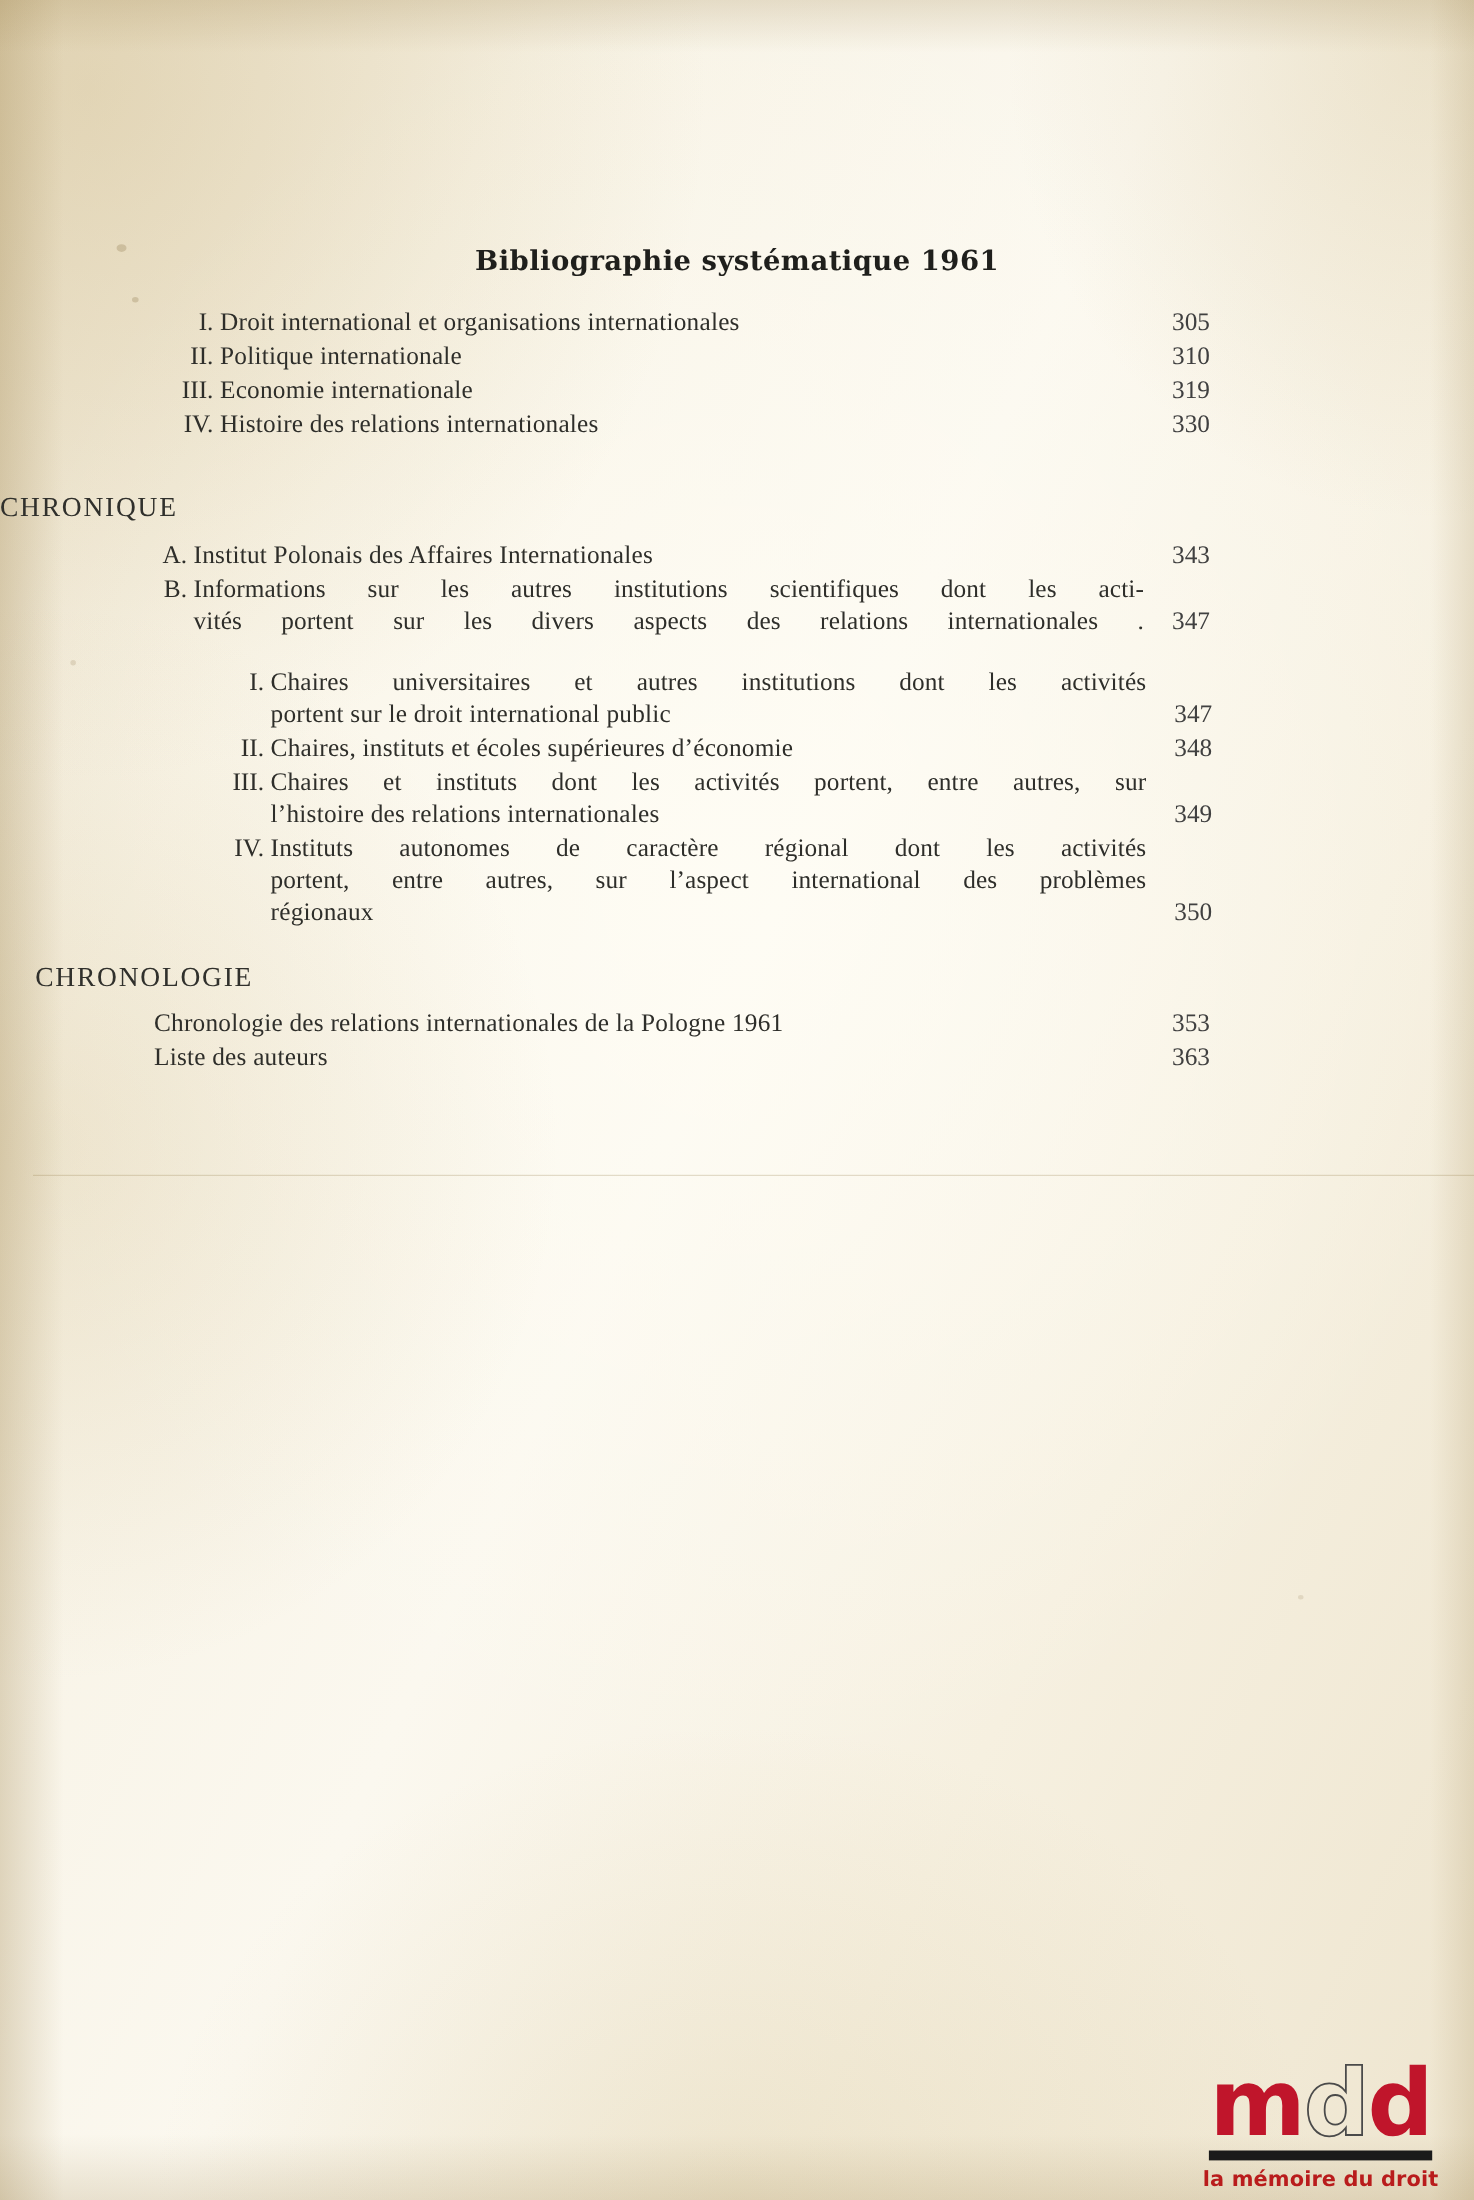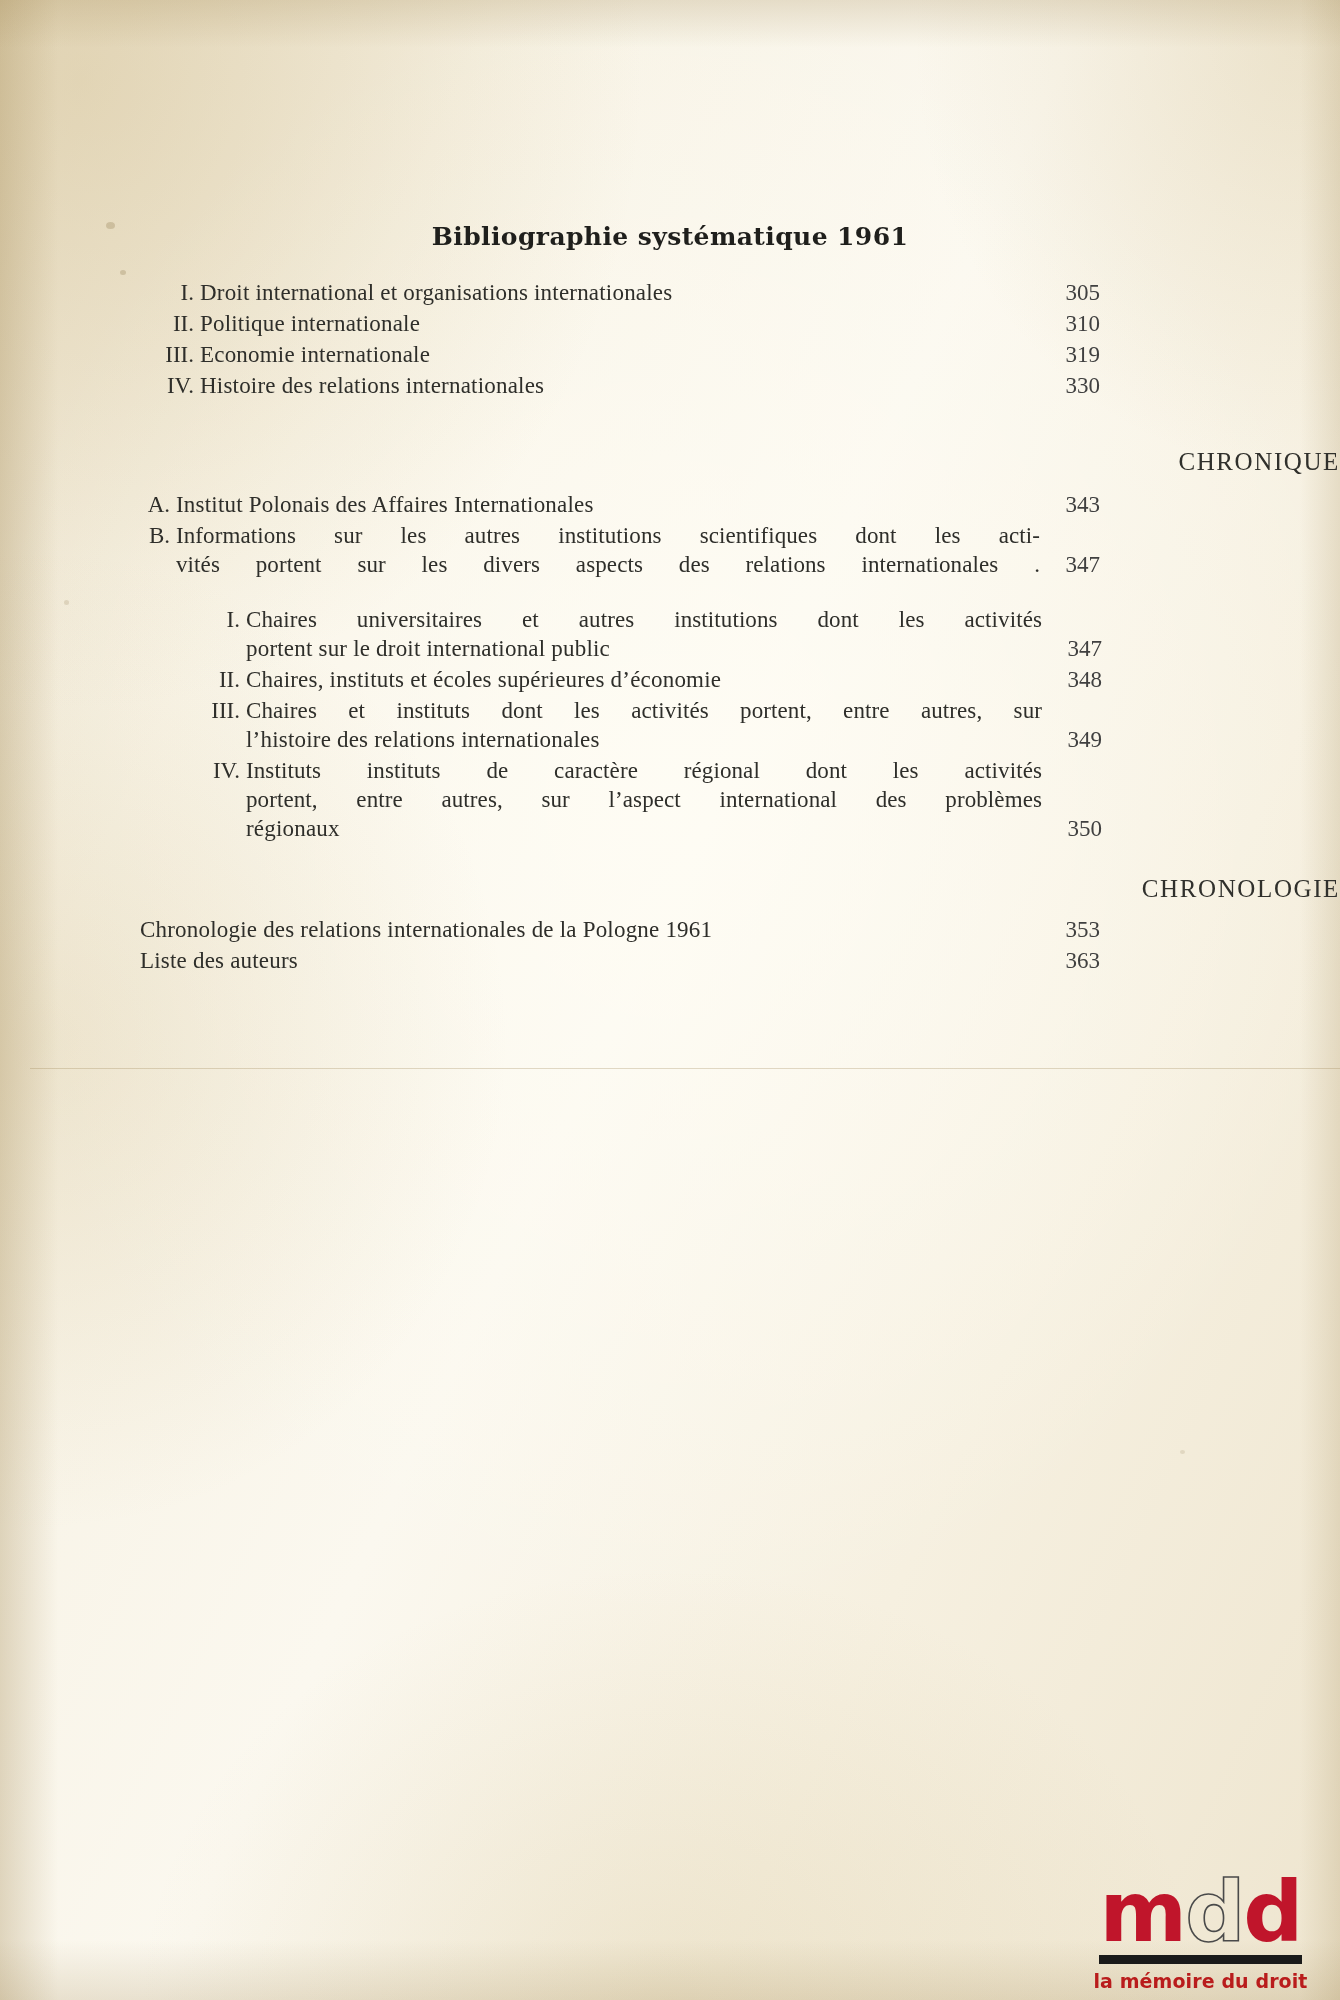--- a/index.html
+++ b/index.html
@@ -78,21 +78,21 @@
     text-align: center;
     font-family: "DejaVu Serif", serif;
     font-weight: bold;
     font-size: 25px;
     letter-spacing: 0.4px;
     color: #1f1f1c;
   }
   .section-head {
     position: absolute;
     left: 0; right: 0;
-    text-align: right;
+    text-align: left;
     font-family: "Liberation Serif", serif;
     font-weight: normal;
     font-size: 25px;
     letter-spacing: 1.6px;
     color: #30302c;
   }
   #head-chronique { top: 448px; }
   #head-chronologie { top: 875px; margin-left: 32px; }
 
   
@@ -355,21 +355,21 @@
           <span class="leader wide"></span>
           <span class="pageno">349</span>
         </div>
       </div>
     </div>
 
     <div class="row">
       <div class="num w-rom">IV.</div>
       <div class="body-col">
         <div class="line">
-          <span class="txt justify">Instituts instituts de caractère régional dont les activités</span>
+          <span class="txt justify">Instituts autonomes de caractère régional dont les activités</span>
           <span class="pageno blank">000</span>
         </div>
         <div class="line">
           <span class="txt justify">portent, entre autres, sur l’aspect international des problèmes</span>
           <span class="pageno blank">000</span>
         </div>
         <div class="line">
           <span class="txt">régionaux</span>
           <span class="leader"></span>
           <span class="pageno">350</span>

